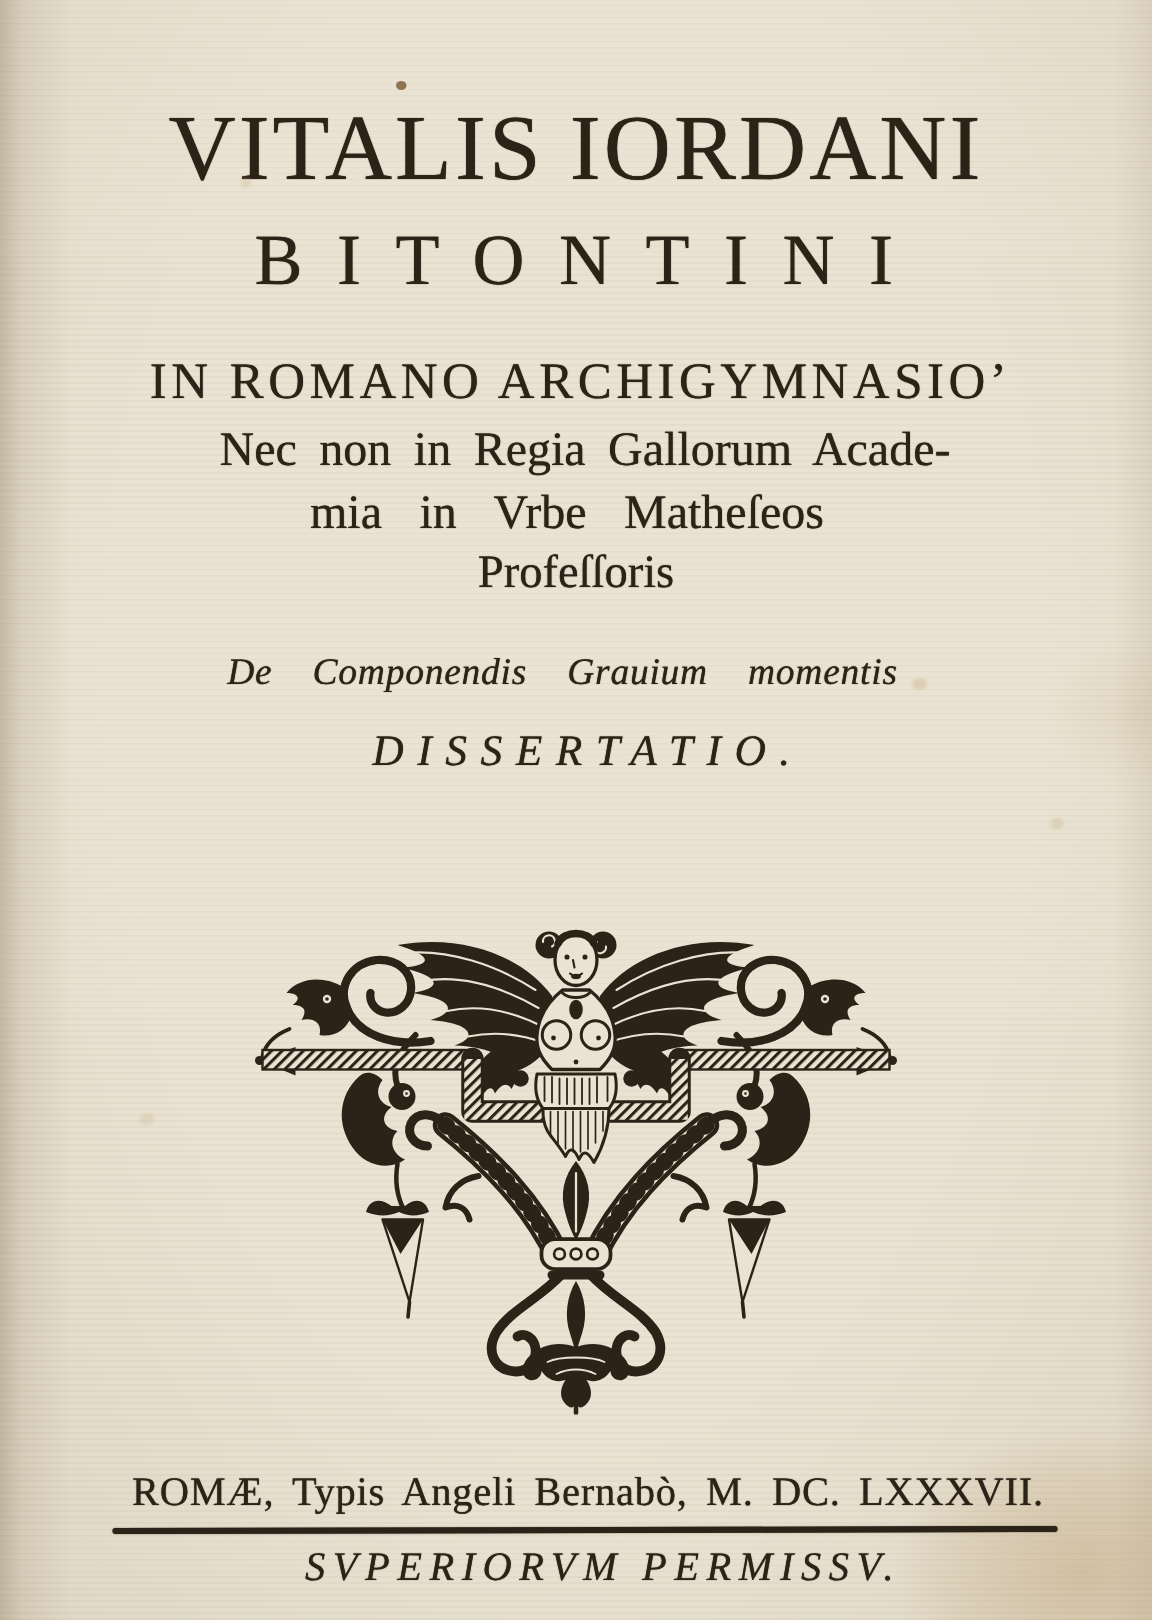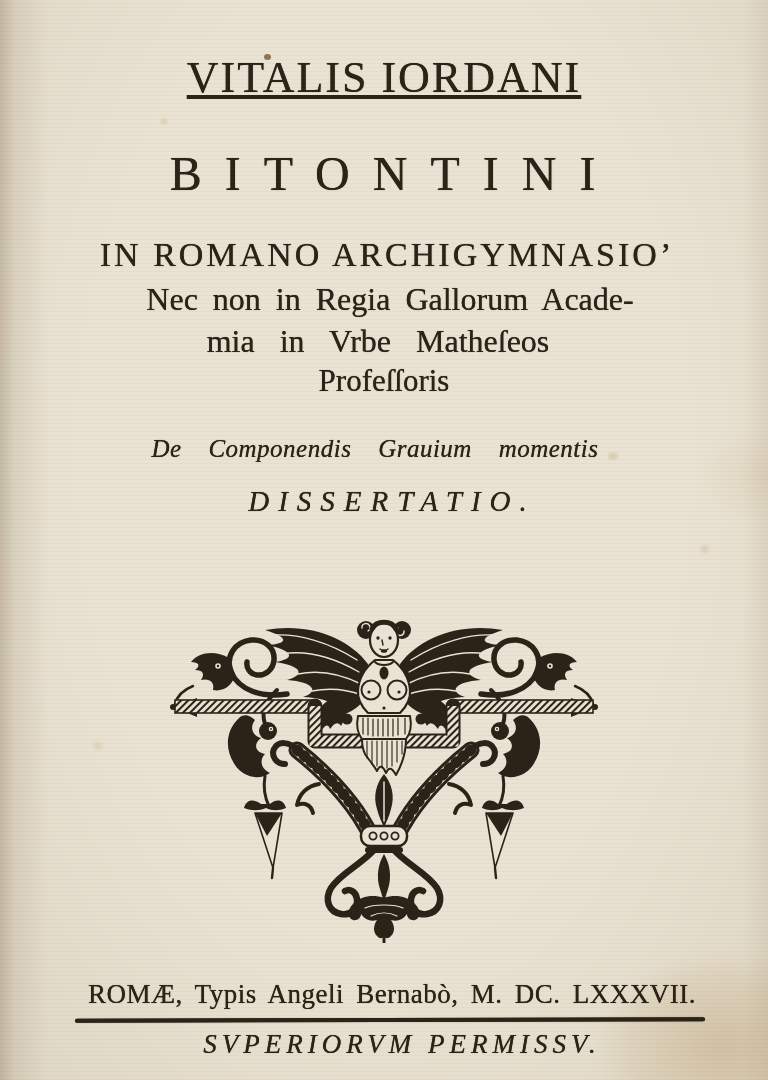--- a/index.html
+++ b/index.html
@@ -27,21 +27,21 @@
     font-family:"Liberation Serif","DejaVu Serif",serif;
     color:var(--ink);
   }
   .line{
     position:absolute;left:0;width:100%;
     text-align:center;line-height:1;
     color:var(--ink);
     text-shadow:0 0 .7px currentColor;
     white-space:nowrap;
   }
-  .author-name   {top:56px;  font-size:44px; letter-spacing:2px;text-decoration:underline;}
+  .author-name   {top:68px;  font-size:62px; letter-spacing:2px;}
   .author-epithet{top:150px; font-size:48px; letter-spacing:23px; transform:translateX(10px);}
   .affil1{top:238px; font-size:34px; letter-spacing:3px; transform:translateX(3px);}
   .affil2{top:283px; font-size:32px; word-spacing:7px;  transform:translateX(6px);}
   .affil3{top:325px; font-size:32px; word-spacing:17px; transform:translateX(-6px);}
   .affil4{top:365px; font-size:31px;}
   .subject{top:436px; font-size:25px; font-style:italic; word-spacing:20px; letter-spacing:.5px; transform:translateX(-9px);}
   .genre  {top:487px; font-size:29px; font-style:italic; letter-spacing:9px; transform:translateX(8px);}
   .imprint{top:981px; font-size:27px; word-spacing:5px; transform:translateX(8px); letter-spacing:.5px;}
   .privilege{top:1031px; font-size:27px; font-style:italic; letter-spacing:5px; transform:translateX(18px);}
   .rule{

